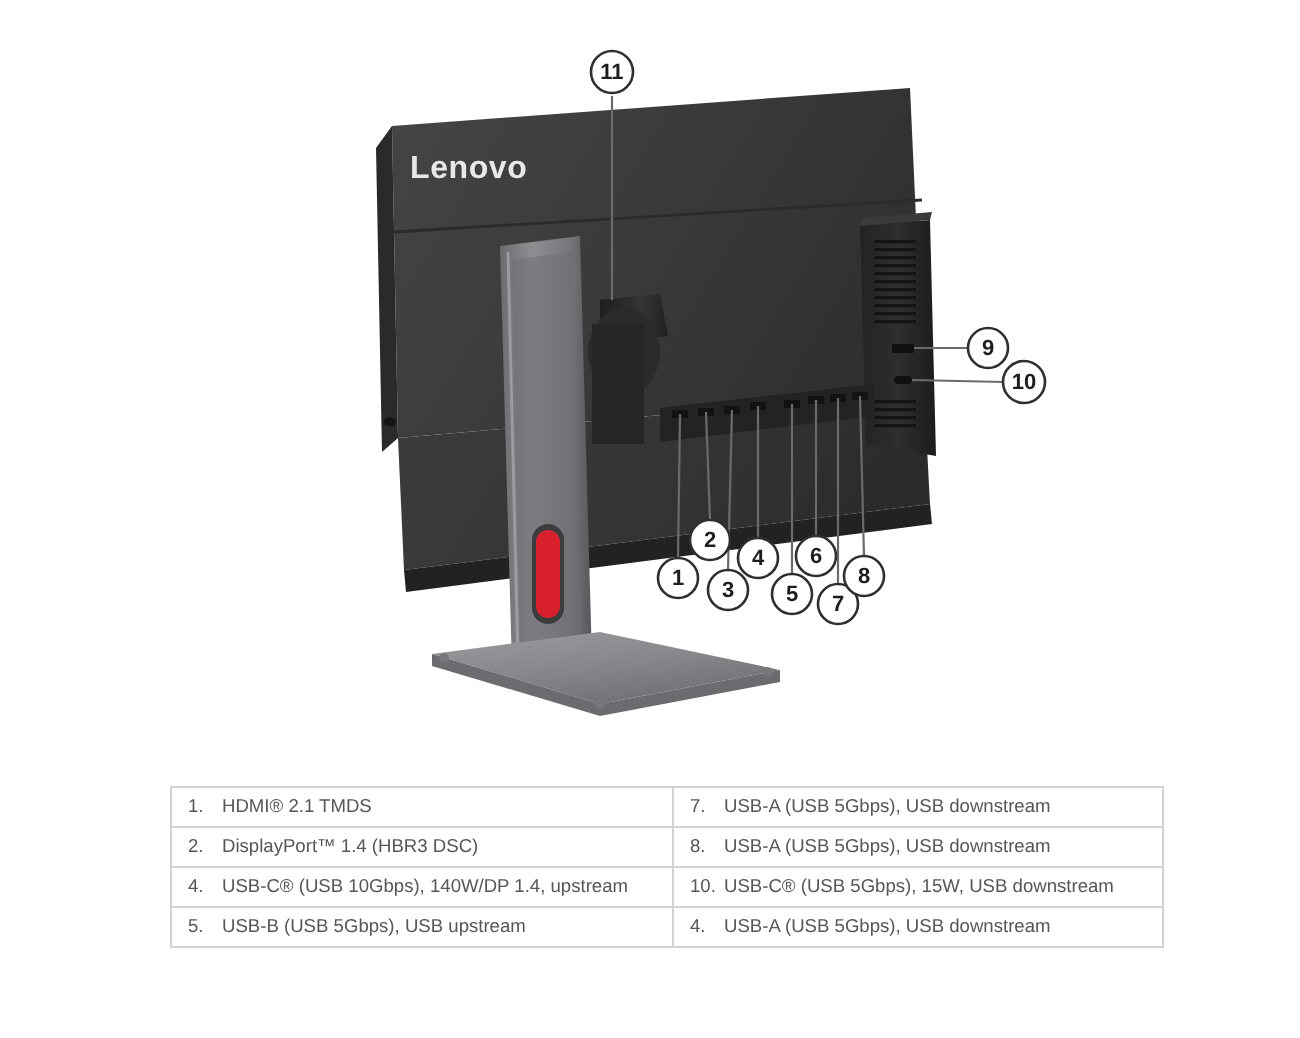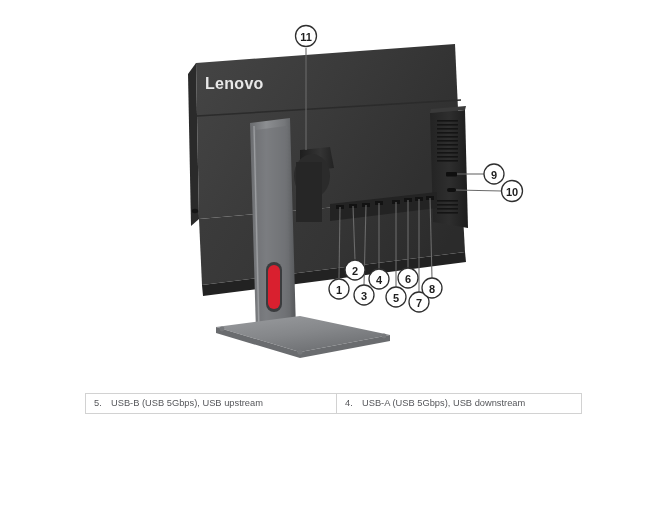--- a/index.html
+++ b/index.html
@@ -278,20 +278,56 @@
       </g>
     </g>
   </svg>
 </div>
 
 <table id="legend">
   <tbody>
     <tr>
       <td class="col-left">
         <span class="item-row">
+          <span class="item-idx">1.</span><span class="item-txt">HDMI® 2.1 TMDS</span>
+        </span>
+      </td>
+      <td class="col-right">
+        <span class="item-row">
+          <span class="item-idx">7.</span><span class="item-txt">USB-A (USB 5Gbps), USB downstream</span>
+        </span>
+      </td>
+    </tr>
+    <tr>
+      <td class="col-left">
+        <span class="item-row">
+          <span class="item-idx">2.</span><span class="item-txt">DisplayPort™ 1.4 (HBR3 DSC)</span>
+        </span>
+      </td>
+      <td class="col-right">
+        <span class="item-row">
+          <span class="item-idx">8.</span><span class="item-txt">USB-A (USB 5Gbps), USB downstream</span>
+        </span>
+      </td>
+    </tr>
+    <tr>
+      <td class="col-left">
+        <span class="item-row">
+          <span class="item-idx">4.</span><span class="item-txt">USB-C® (USB 10Gbps), 140W/DP 1.4, upstream</span>
+        </span>
+      </td>
+      <td class="col-right">
+        <span class="item-row">
+          <span class="item-idx">10.</span><span class="item-txt">USB-C® (USB 5Gbps), 15W, USB downstream</span>
+        </span>
+      </td>
+    </tr>
+    <tr>
+      <td class="col-left">
+        <span class="item-row">
           <span class="item-idx">5.</span><span class="item-txt">USB-B (USB 5Gbps), USB upstream</span>
         </span>
       </td>
       <td class="col-right">
         <span class="item-row">
           <span class="item-idx">4.</span><span class="item-txt">USB-A (USB 5Gbps), USB downstream</span>
         </span>
       </td>
     </tr>
   </tbody>

